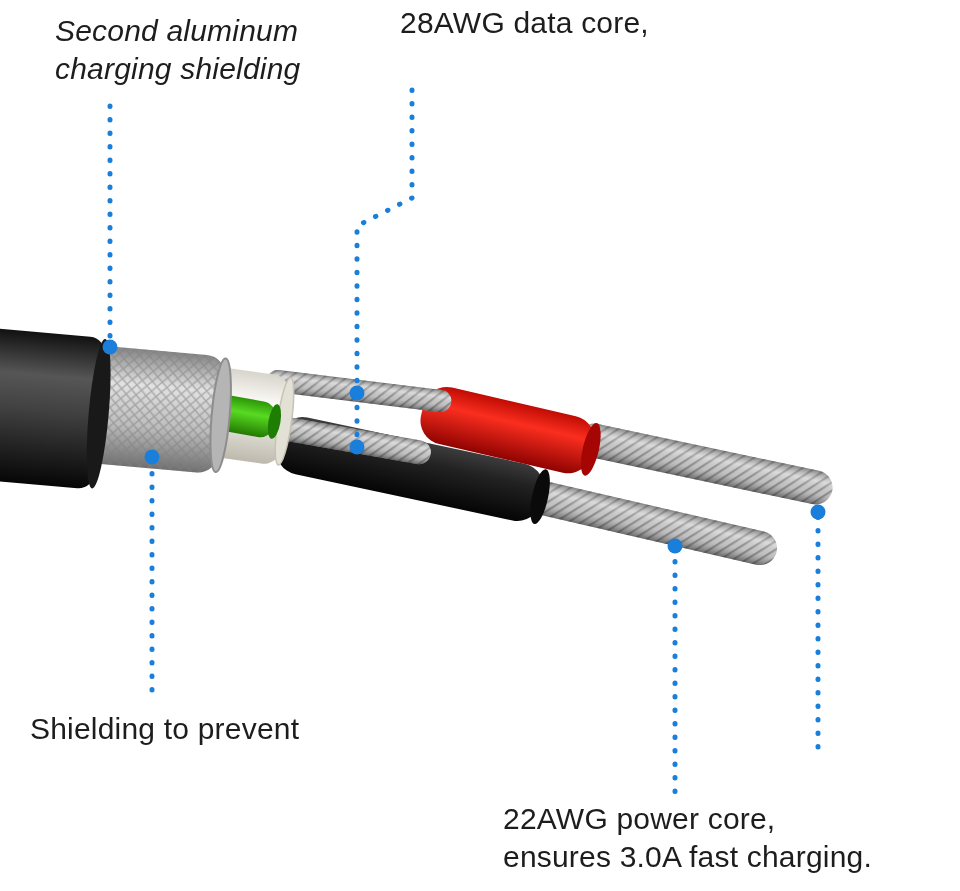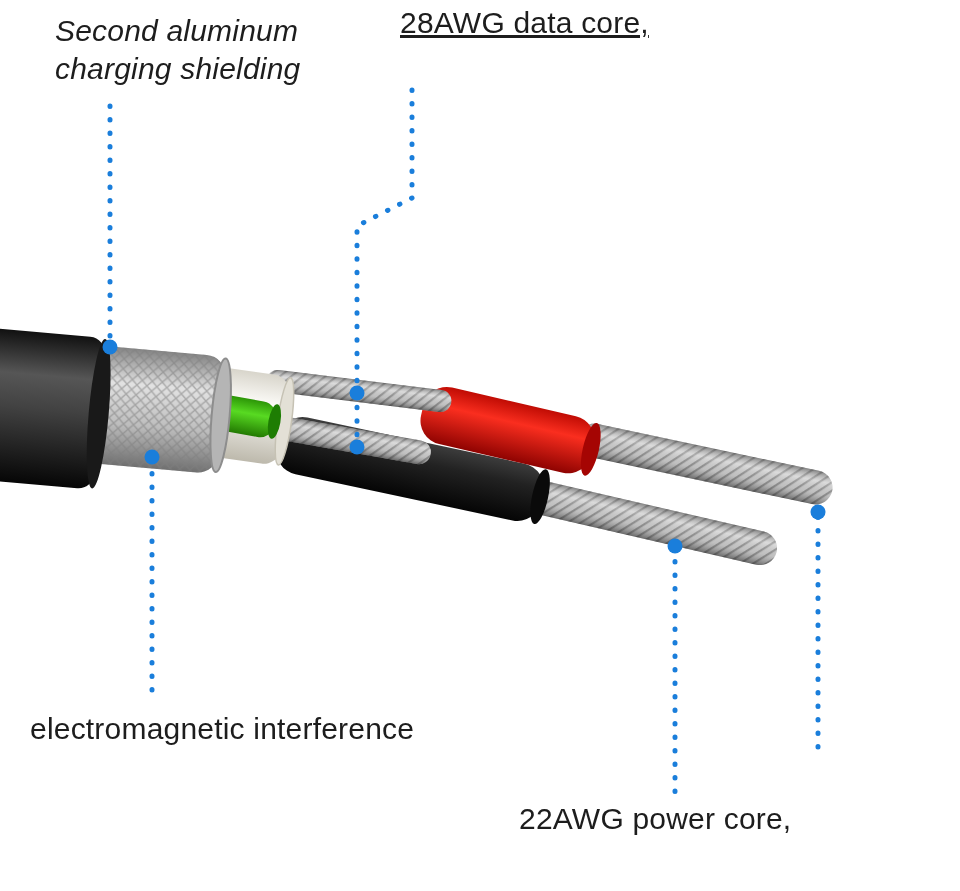--- a/index.html
+++ b/index.html
@@ -13,23 +13,23 @@
   .label {
     position: absolute;
     color: var(--text, #1d1d1d);
     font-size: 30px;
     line-height: 1.28;
     letter-spacing: 0.2px;
     white-space: nowrap;
   }
   .label span { display: block; }
   #label-braided  { left: 55px;  top: 12px; font-style: italic; }
-  #label-datacore { left: 400px; top: 4px; text-decoration: underline; }
+  #label-datacore { left: 400px; top: 4px; }
   #label-emi      { left: 30px;  top: 710px; }
-  #label-power    { left: 519px; top: 800px; }
+  #label-power    { left: 503px; top: 800px; }
   svg.art { position: absolute; left: 0; top: 0; }
   .leader {
     stroke: var(--accent, #1a7edb);
     stroke-width: 5;
     fill: none;
     stroke-linecap: round;
     stroke-dasharray: 0.5 13;
   }
   .dot { fill: var(--accent, #1a7edb); }
 </style>
@@ -155,20 +155,21 @@
   <div class="label" id="label-braided">
     <span>Second aluminum</span>
     <span>charging shielding</span>
   </div>
 
   <div class="label" id="label-datacore">
     <span>28AWG data core,</span>
   </div>
 
   <div class="label" id="label-emi">
-    <span>electromagnetic interference</span>
+    <span>Shielding to prevent</span>
   </div>
 
   <div class="label" id="label-power">
     <span>22AWG power core,</span>
+    <span>ensures 3.0A fast charging.</span>
   </div>
 
 </div>
 
 </body></html>

